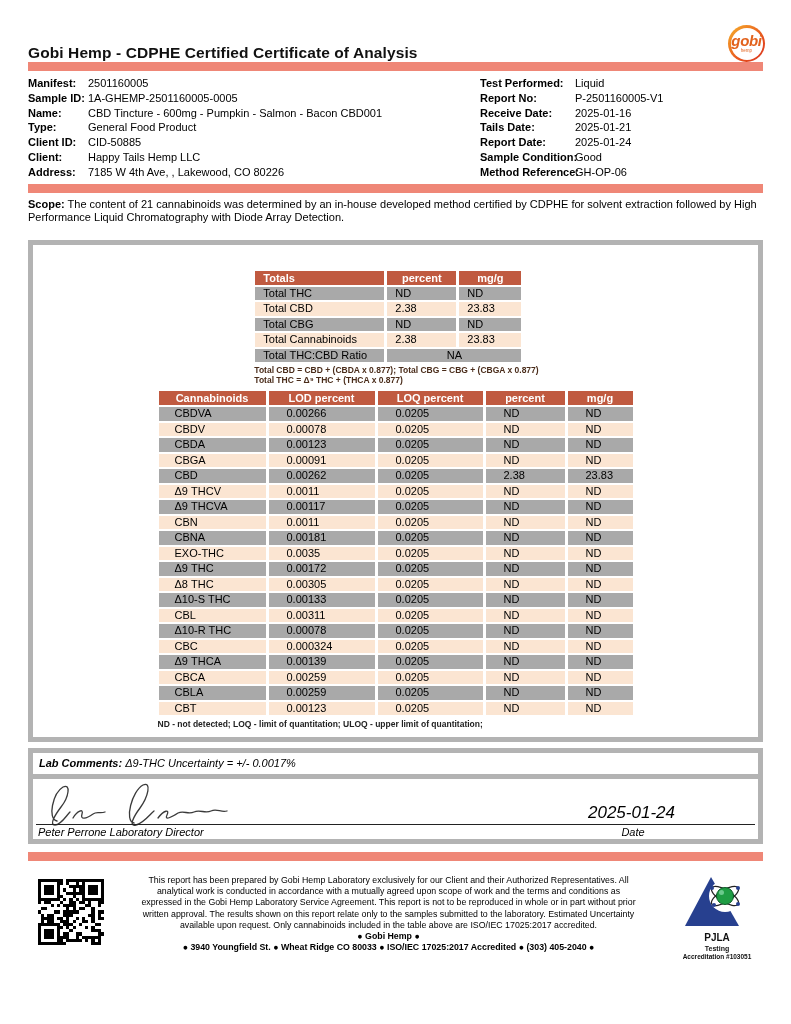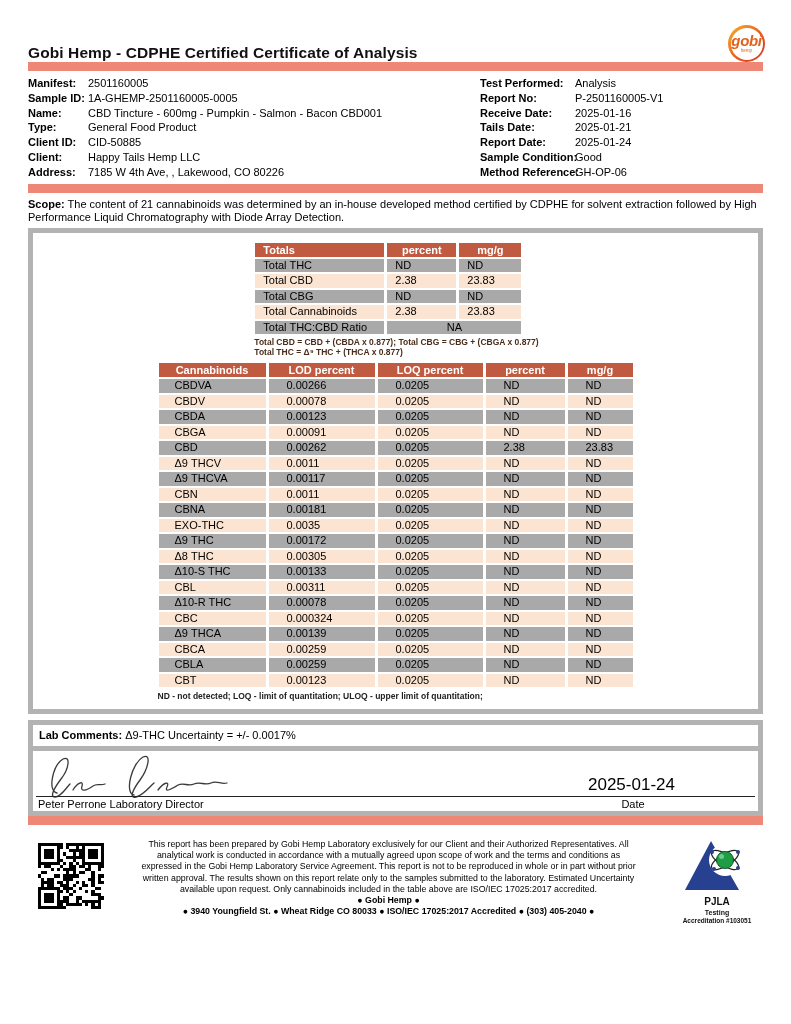--- a/index.html
+++ b/index.html
@@ -22,21 +22,21 @@
   .info-col.left{width:452px;}
   .info-col.right{flex:1;}
   .info-row{line-height:14.8px;font-size:11px;white-space:nowrap;display:flex;}
   .left .info-label{width:60px;font-weight:bold;flex:none;}
   .right .info-label{width:95px;font-weight:bold;flex:none;}
   .info-value{flex:1;}
 
   .scope{margin:5px 28px 2px 28px;font-size:11px;line-height:13px;}
 
   
-  .main-box{margin:4px 28px 0 28px;border:5px solid var(--box_border,#b3b3b3);padding:8px 0 8px 0;}
+  .main-box{margin:16px 28px 0 28px;border:5px solid var(--box_border,#b3b3b3);padding:24px 0 8px 0;}
   .center-wrap{display:flex;justify-content:center;}
   table.coa-table{border-collapse:separate;border-spacing:3px 2px;}
   table.coa-table th{background:var(--table_header_bg,#c05a40);color:#fff;font-size:11px;font-weight:bold;height:14px;text-align:center;padding:0 4px;}
   table.coa-table td{font-size:11px;line-height:13px;height:13.5px;padding:0 4px 0 18px;}
   table.coa-table tbody tr:nth-child(odd) td{background:var(--row_gray,#a9a9a9);}
   table.coa-table tbody tr:nth-child(even) td{background:var(--row_peach,#fbe5d2);}
   table.totals th:first-child{text-align:left;padding-left:8px;}
   table.totals td{padding-left:8px;}
   table.totals td:nth-child(1){width:117px;}
   table.totals td:nth-child(2){width:57px;}
@@ -44,21 +44,21 @@
   table.cannabinoids td:nth-child(1){width:87px;padding-left:16px;}
   table.cannabinoids td:nth-child(2){width:84px;}
   table.cannabinoids td:nth-child(3){width:83px;}
   table.cannabinoids td:nth-child(4){width:57px;}
   table.cannabinoids td:nth-child(5){width:43px;}
   td.span-cell{text-align:center;padding:0!important;}
   .notes{font-size:8.5px;font-weight:bold;color:#4a2c1a;line-height:10px;margin:1px 0 4px 2px;}
   .legend{font-size:8.5px;font-weight:bold;color:#222;margin:2px 0 0 2px;}
 
   
-  .lab-box{margin:6px 28px 0 28px;border:5px solid var(--box_border,#b3b3b3);}
+  .lab-box{margin:6px 28px 8px 28px;border:5px solid var(--box_border,#b3b3b3);font-style:italic;}
   .lab-comments{font-size:11px;padding:4px 6px;line-height:13px;}
   .lab-divider{height:5px;background:var(--box_border,#b3b3b3);}
   .sig-area{position:relative;height:60px;}
   .sig-svg{position:absolute;left:6px;top:2px;}
   .sig-date{position:absolute;left:555px;bottom:16px;font-size:17px;color:#000;}
   .sig-line{position:absolute;left:3px;right:3px;bottom:14px;border-top:1.3px solid #222;}
   .sig-name{position:absolute;left:5px;bottom:1px;font-size:11px;}
   .sig-date-label{position:absolute;left:545px;bottom:1px;width:110px;text-align:center;font-size:11px;}
 
   
@@ -116,21 +116,21 @@
           <span class="info-value">Happy Tails Hemp LLC</span>
         </div>
         <div class="info-row">
           <span class="info-label">Address:</span>
           <span class="info-value">7185 W 4th Ave, , Lakewood, CO 80226</span>
         </div>
       </div>
     <div class="info-col right">
         <div class="info-row">
           <span class="info-label">Test Performed:</span>
-          <span class="info-value">Analysis</span>
+          <span class="info-value">Liquid</span>
         </div>
         <div class="info-row">
           <span class="info-label">Report No:</span>
           <span class="info-value">P-2501160005-V1</span>
         </div>
         <div class="info-row">
           <span class="info-label">Receive Date:</span>
           <span class="info-value">2025-01-16</span>
         </div>
         <div class="info-row">

